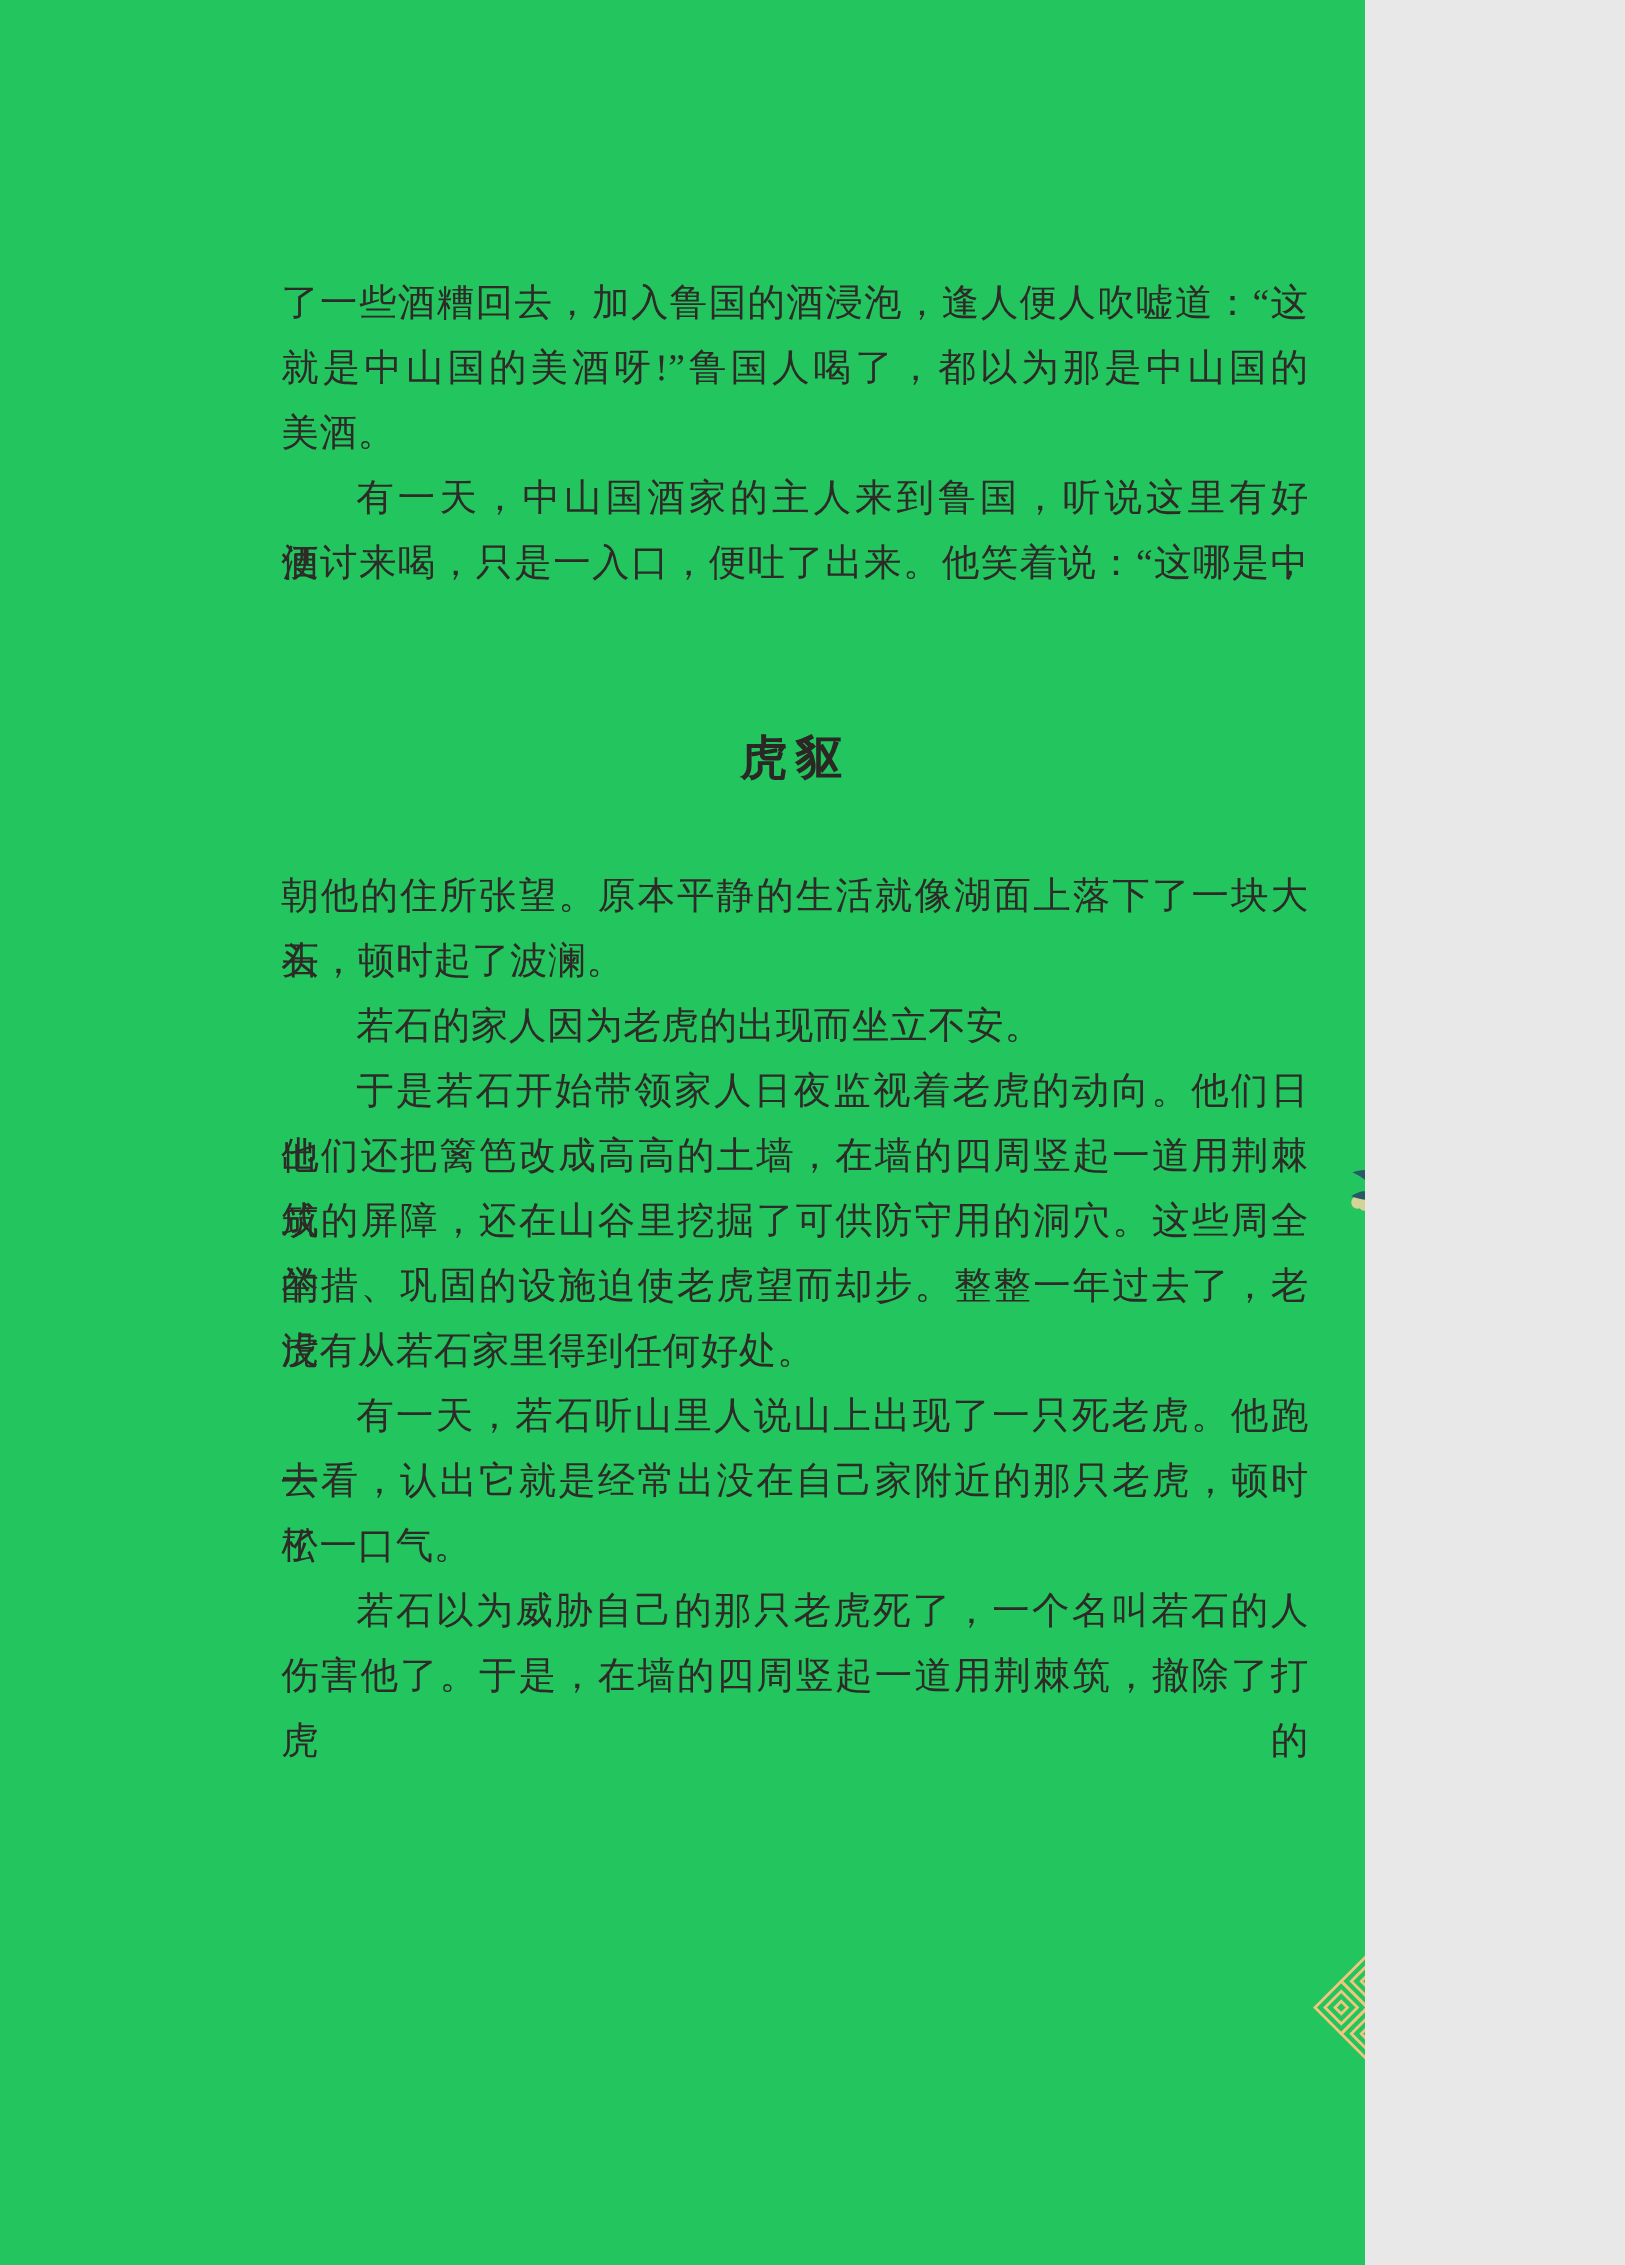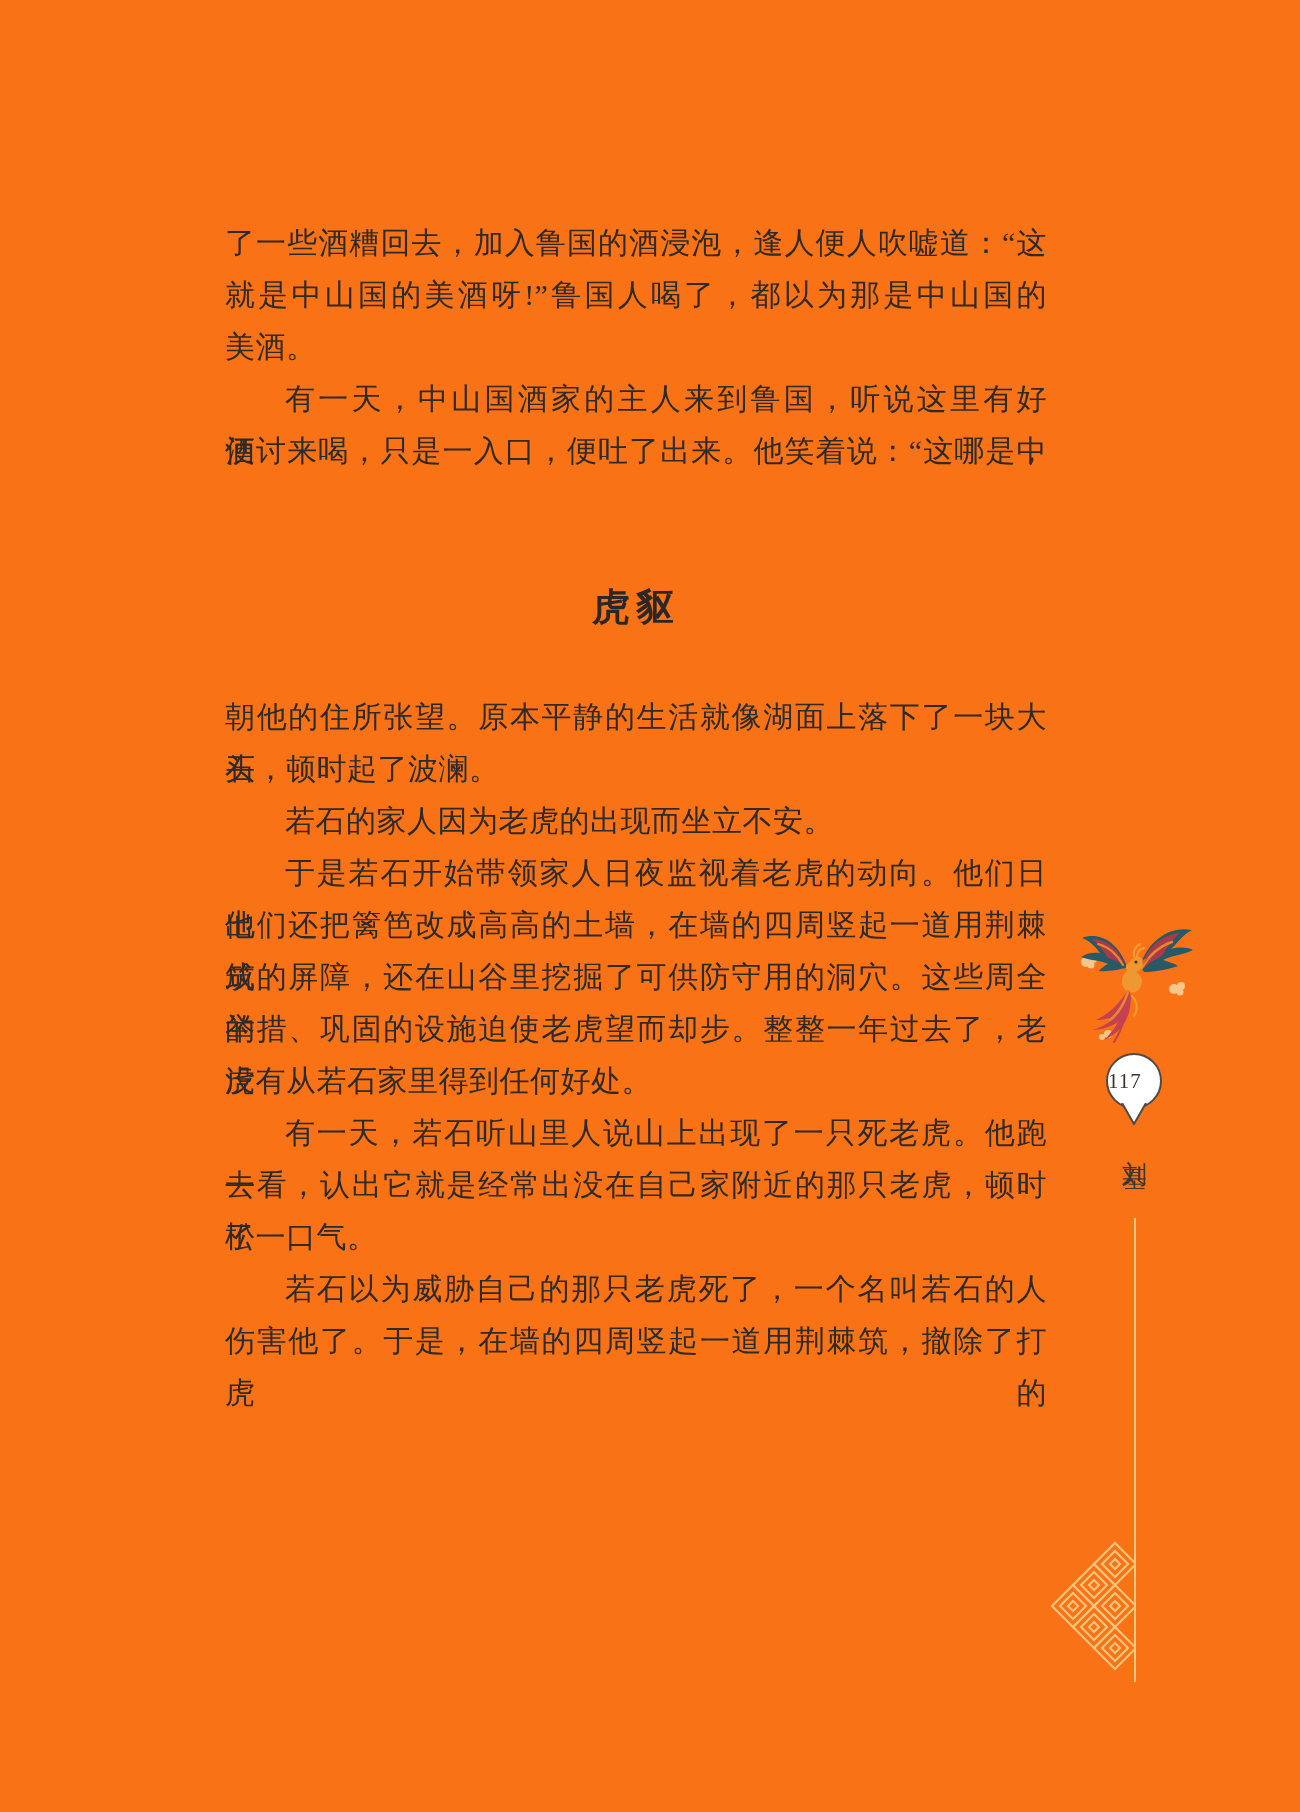--- a/index.html
+++ b/index.html
@@ -1,19 +1,19 @@
 <!DOCTYPE html>
 <html lang="zh"><head>
 <meta charset="utf-8">
 <style>
   html,body{margin:0;padding:0;background:#e8e8e8;}
   .page{
     position:relative;
-    width:1300px;height:1812px;
-    background:#f97316;
+    width:1092px;height:1812px;
+    background:#22c55e;
     overflow:hidden;
     font-family:"Liberation Serif","DejaVu Serif",serif;
     color:#2e2a28;
   }
   .text-column{
     position:absolute;
     left:225px; top:217px; width:822px;
   }
   .para{margin:0;}
   .line{

